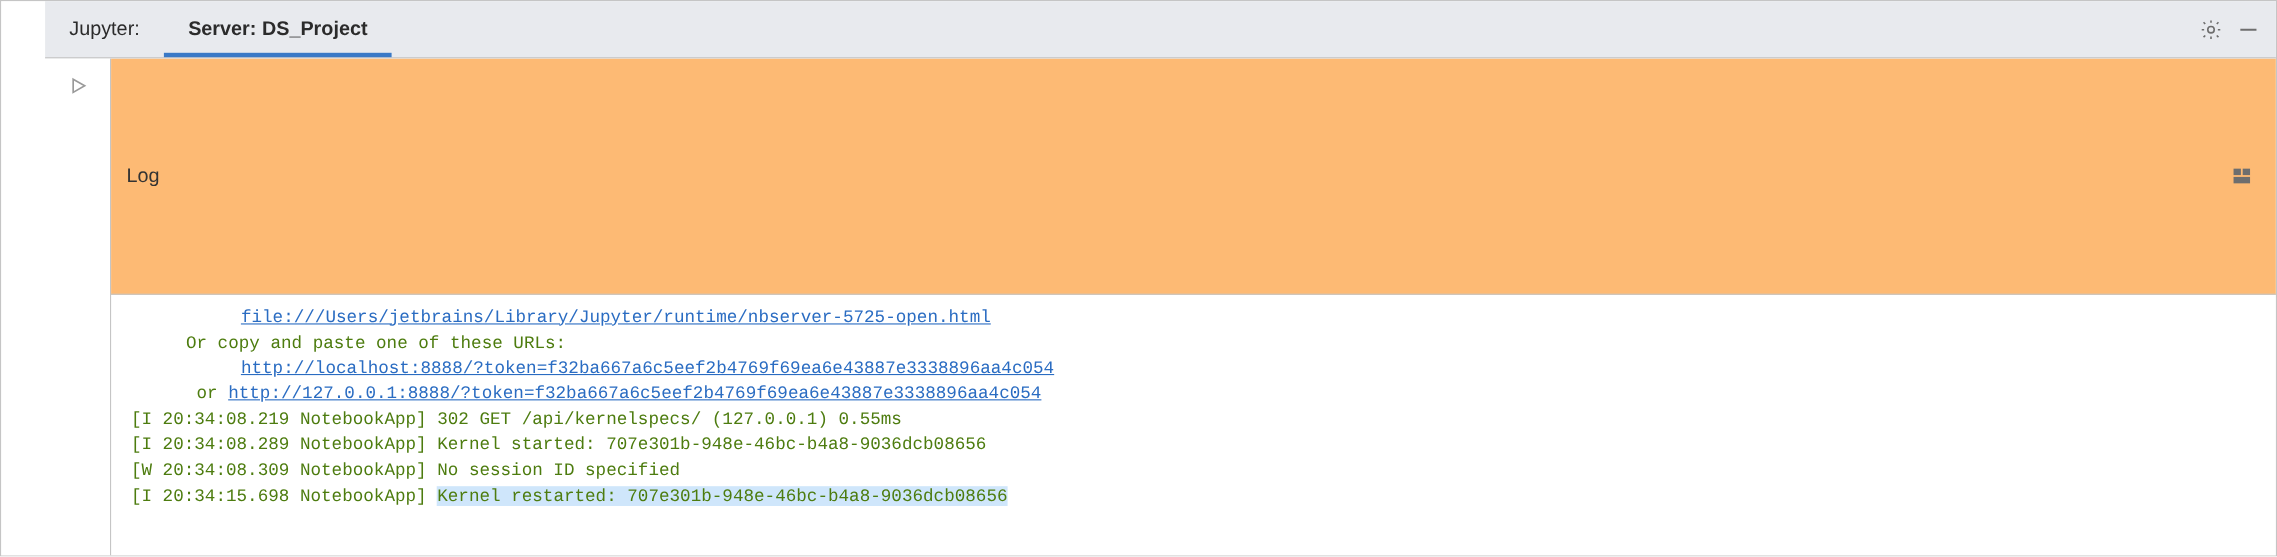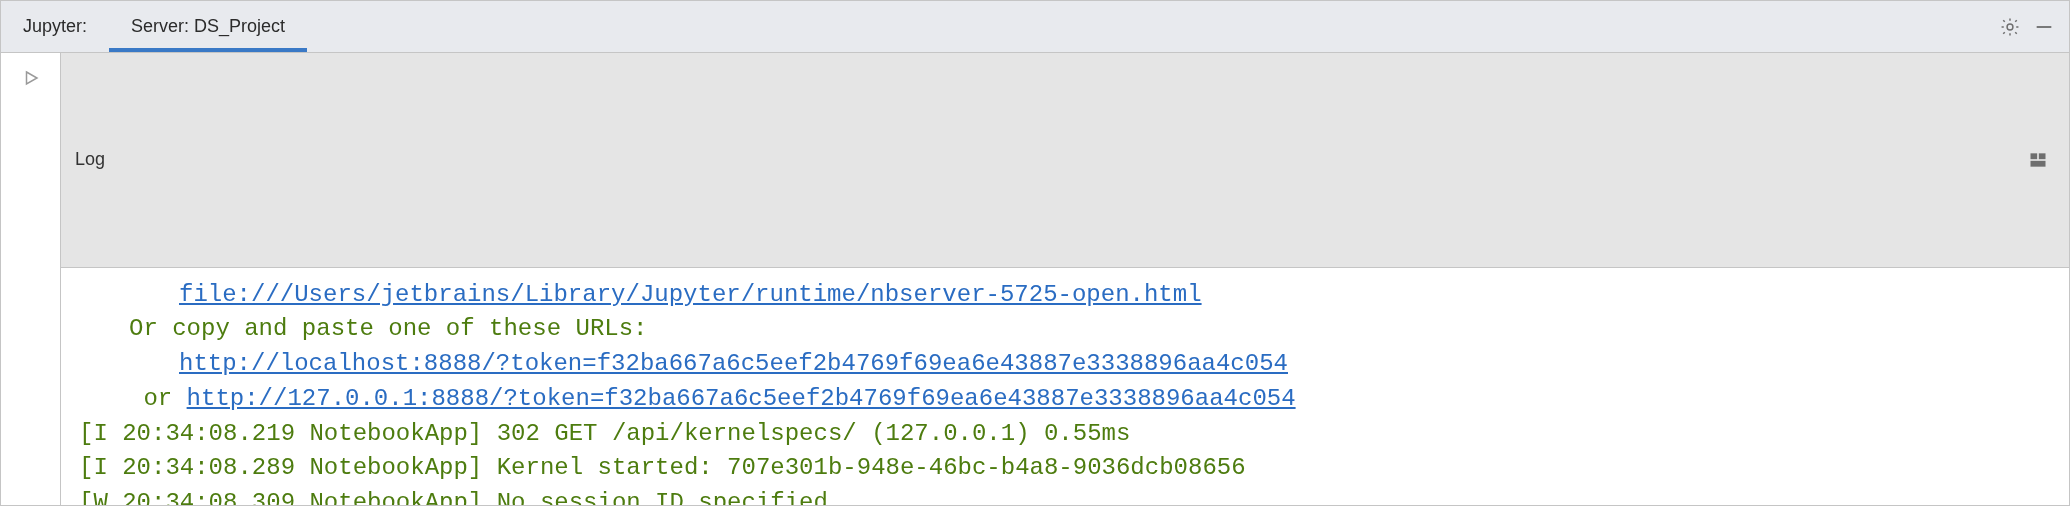--- a/index.html
+++ b/index.html
@@ -1,55 +1,55 @@
 <!DOCTYPE html>
 <html><head>
 <meta charset="utf-8">
 <style>
   * { box-sizing: border-box; margin: 0; padding: 0; }
   html, body { width: 2070px; height: 506px; font-family: -apple-system, "Helvetica Neue", Arial, sans-serif; background: #fff; }
 
-  .panel { display: flex; flex-direction: column; width: 100%; height: 100%; border: 1px solid #c5c5c5; }
+  .panel { display: flex; flex-direction: column; width: 100%; height: 100%; border: 1px solid #c5c5c5; padding-left: 40px; }
 
   
   .topbar {
     display: flex; align-items: center; height: 52px;
     background: #e8eaee; border-bottom: 1px solid #c5c5c5;
     position: relative; padding: 0 8px 0 0;
   }
   .topbar-tabs { display: flex; align-items: flex-end; height: 100%; }
   .tab {
     padding: 0 22px; height: 100%; display: flex; align-items: center;
     font-size: 18px; color: #2b2b2b; cursor: pointer;
   }
   .tab.label-only { font-weight: 400; }
   .tab.active {
     border-bottom: 4px solid #3a79c6; padding-top: 4px;
-    font-weight: 400;
+    font-weight: 700;
   }
   .topbar-spacer { flex: 1; }
   .icon-btn { width: 34px; height: 34px; display: flex; align-items: center; justify-content: center; cursor: pointer; color: #6e6e6e; }
   .icon-btn svg { display: block; }
 
   .sub-inner {
-    flex: 1; display: flex; align-items: center; background: #e5e5e5;
+    flex: 1; display: flex; align-items: center; background: #fdba74;
     border-left: none; padding: 0 14px; justify-content: space-between;
   }
   .sub-inner .log-label { font-size: 18px; color: #333; }
 
   
   .body { display: flex; flex: 1; overflow: hidden; }
   .body .gutter-body {
     width: 60px; border-right: 1px solid #c5c5c5;
     display: flex; flex-direction: column; align-items: center; padding-top: 10px; gap: 26px;
   }
   .log-area {
     flex: 1; padding: 10px 18px 14px 18px; overflow: auto;
     font-family: "Menlo", "Consolas", "Courier New", monospace;
-    font-size: 24px; line-height: 1.45; white-space: pre;
+    font-size: 16px; line-height: 1.45; white-space: pre;
     color: #333;
   }
   .log-line { display: block; }
   .dark-red { color: #4d7c0f; }
   .link { color: #2a6cc2; text-decoration: underline; cursor: pointer; }
   .sel { background: #cfe6fb; }
   .indent1 { padding-left: 100px; display: inline-block; }
   .indent2 { padding-left: 50px; display: inline-block; }
 </style>
 </head>

